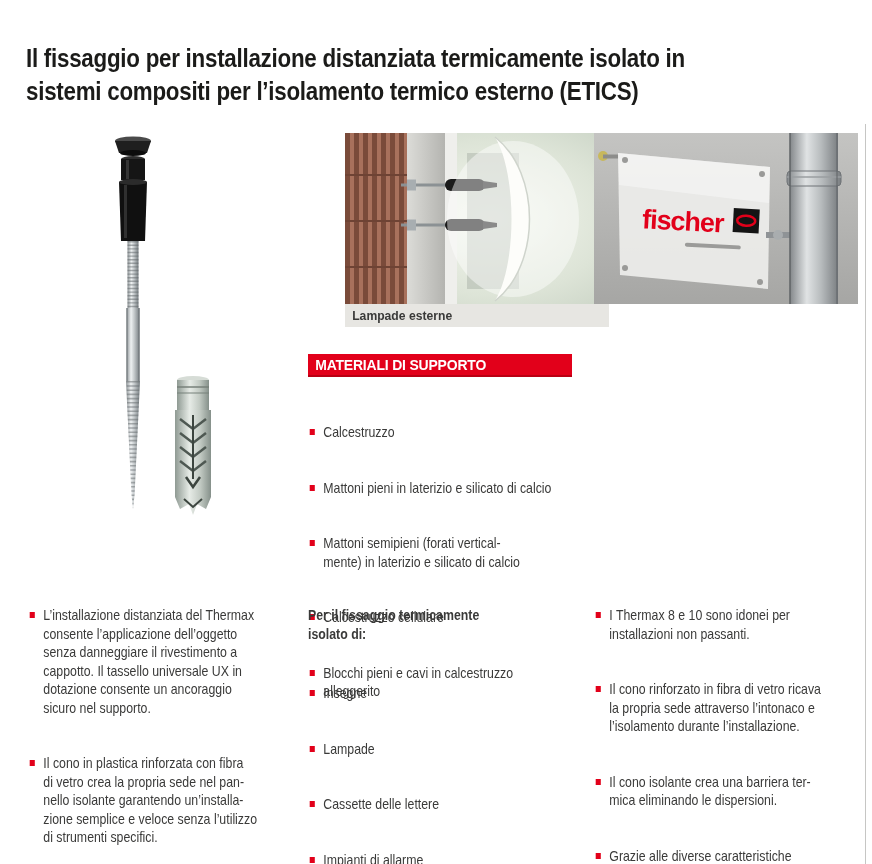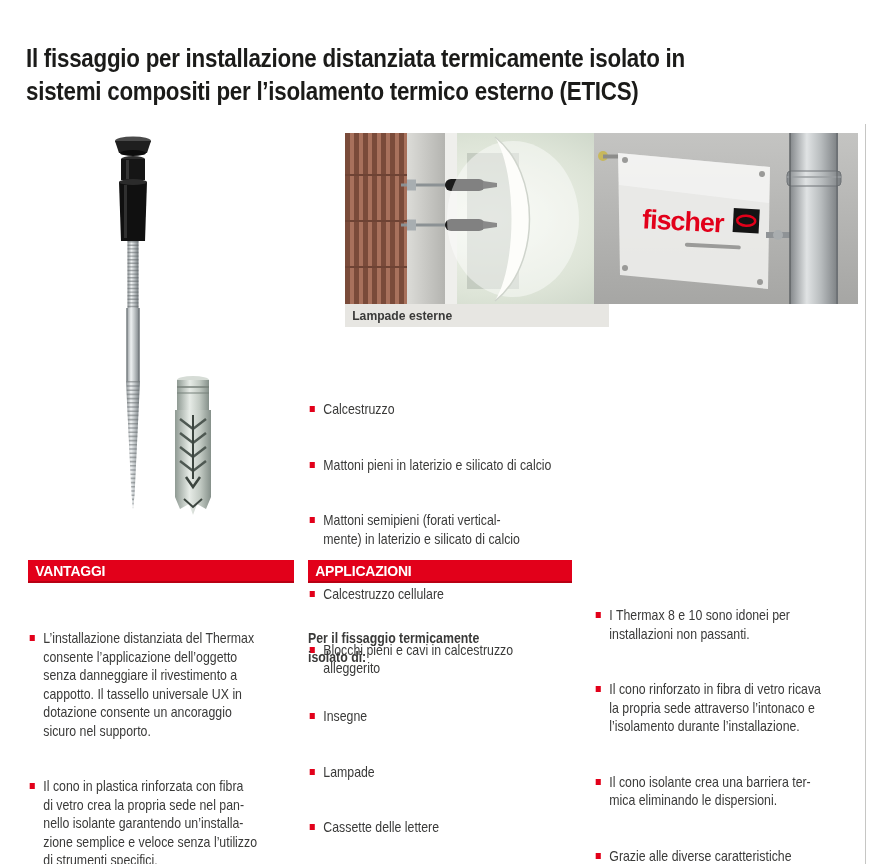--- a/index.html
+++ b/index.html
@@ -208,55 +208,52 @@
 
       <rect x="196" y="0" width="48" height="171" fill="url(#pipeG)"></rect>
       <rect x="193" y="38" width="54" height="15" rx="4" fill="url(#pipeG)" stroke="#6f7376" stroke-width="1"></rect>
       <line x1="193" y1="44" x2="247" y2="44" stroke="#9a9ea1" stroke-width="1.5"></line>
       <line x1="196" y1="0" x2="196" y2="171" stroke="#5f6366" stroke-width="1.5"></line>
       <line x1="243" y1="0" x2="243" y2="171" stroke="#5f6366" stroke-width="1"></line>
     </svg>
   </figure>
 
   <section class="sec sec-materiali">
+    <div class="band">
+      <span>MATERIALI DI SUPPORTO</span>
+    </div>
     <div class="list">
       <div class="li"><span>Calcestruzzo</span></div>
       <div class="li"><span>Mattoni pieni in laterizio e silicato di calcio</span></div>
       <div class="li"><span>Mattoni semipieni (forati vertical-
 mente) in laterizio e silicato di calcio</span></div>
       <div class="li"><span>Calcestruzzo cellulare</span></div>
       <div class="li"><span>Blocchi pieni e cavi in calcestruzzo
 alleggerito</span></div>
     </div>
   </section>
 
   <section class="sec sec-vantaggi">
-    <div class="band">
-      <span>VANTAGGI</span>
-    </div>
     <div class="list">
       <div class="li"><span>L’installazione distanziata del Thermax
 consente l’applicazione dell’oggetto
 senza danneggiare il rivestimento a
 cappotto. Il tassello universale UX in
 dotazione consente un ancoraggio
 sicuro nel supporto.</span></div>
       <div class="li"><span>Il cono in plastica rinforzata con fibra
 di vetro crea la propria sede nel pan-
 nello isolante garantendo un’installa-
 zione semplice e veloce senza l’utilizzo
 di strumenti specifici.</span></div>
       
     </div>
   </section>
 
   <section class="sec sec-applicazioni">
-    <div class="band">
-      <span>APPLICAZIONI</span>
-    </div>
     <div class="list">
       <p class="intro">Per il fissaggio termicamente
 isolato di:</p>
       <div class="li"><span>Insegne</span></div>
       <div class="li"><span>Lampade</span></div>
       <div class="li"><span>Cassette delle lettere</span></div>
       <div class="li"><span>Impianti di allarme</span></div>
       
       
     </div>

